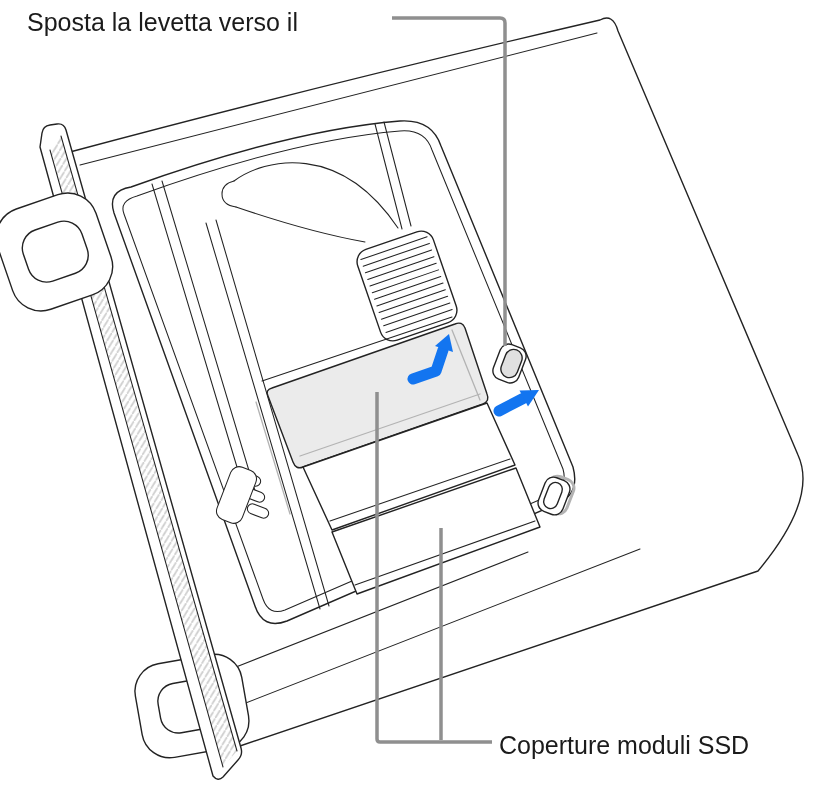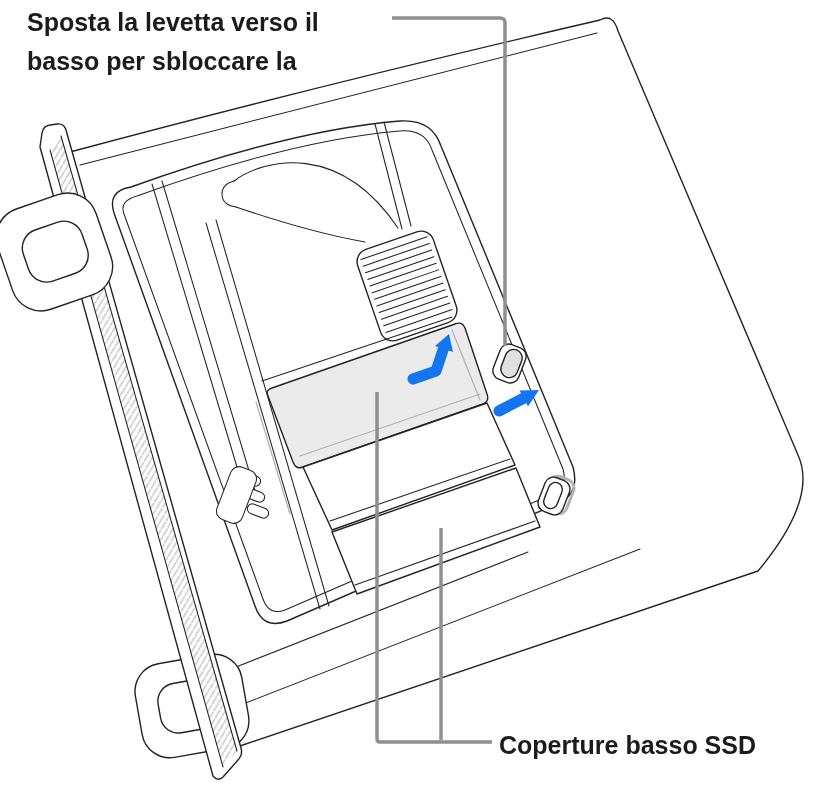--- a/index.html
+++ b/index.html
@@ -17,21 +17,21 @@
   .thin {stroke-width:1.05;}
   .grayln{fill:none;stroke:var(--detail-gray);stroke-width:1.3;stroke-linecap:round;}
   .coverg{fill:var(--cover-gray);stroke:var(--ink);stroke-width:1.4;stroke-linejoin:round;}
   .callout{fill:none;stroke:var(--callout);stroke-width:3.5;}
   .arrow{fill:none;stroke:var(--accent);stroke-width:11;stroke-linecap:round;stroke-linejoin:round;}
   .ahead{fill:var(--accent);stroke:none;}
   .label{
     position:absolute; color:var(--text); font-size:25px; line-height:39px;
     letter-spacing:0; white-space:nowrap;
   }
-  .label span{display:block;font-weight:bold;}
+  .label span{display:block;}
   #label-top{left:27px;top:3px;}
   #label-bottom{left:499px;top:726px;}
 </style>
 </head>
 <body>
 
 <div id="stage">
 
   <svg width="814" height="787" viewBox="0 0 814 787">
     <defs>
@@ -127,19 +127,18 @@
       <path class="ahead" d="M 449,334 L 453,352 L 435,346 Z"></path>
     </g>
     <g>
       <path class="arrow" d="M 499,411 L 523,398.5"></path>
       <path class="ahead" d="M 539,390 L 528,406.5 L 519.5,390.5 Z"></path>
     </g>
   </svg>
 
   <div class="label" id="label-top">
     <span>Sposta la levetta verso il</span>
-    <span>basso per sbloccare la</span>
   </div>
   <div class="label" id="label-bottom">
-    <span>Coperture basso SSD</span>
+    <span>Coperture moduli SSD</span>
   </div>
 
 </div>
 
 </body></html>

